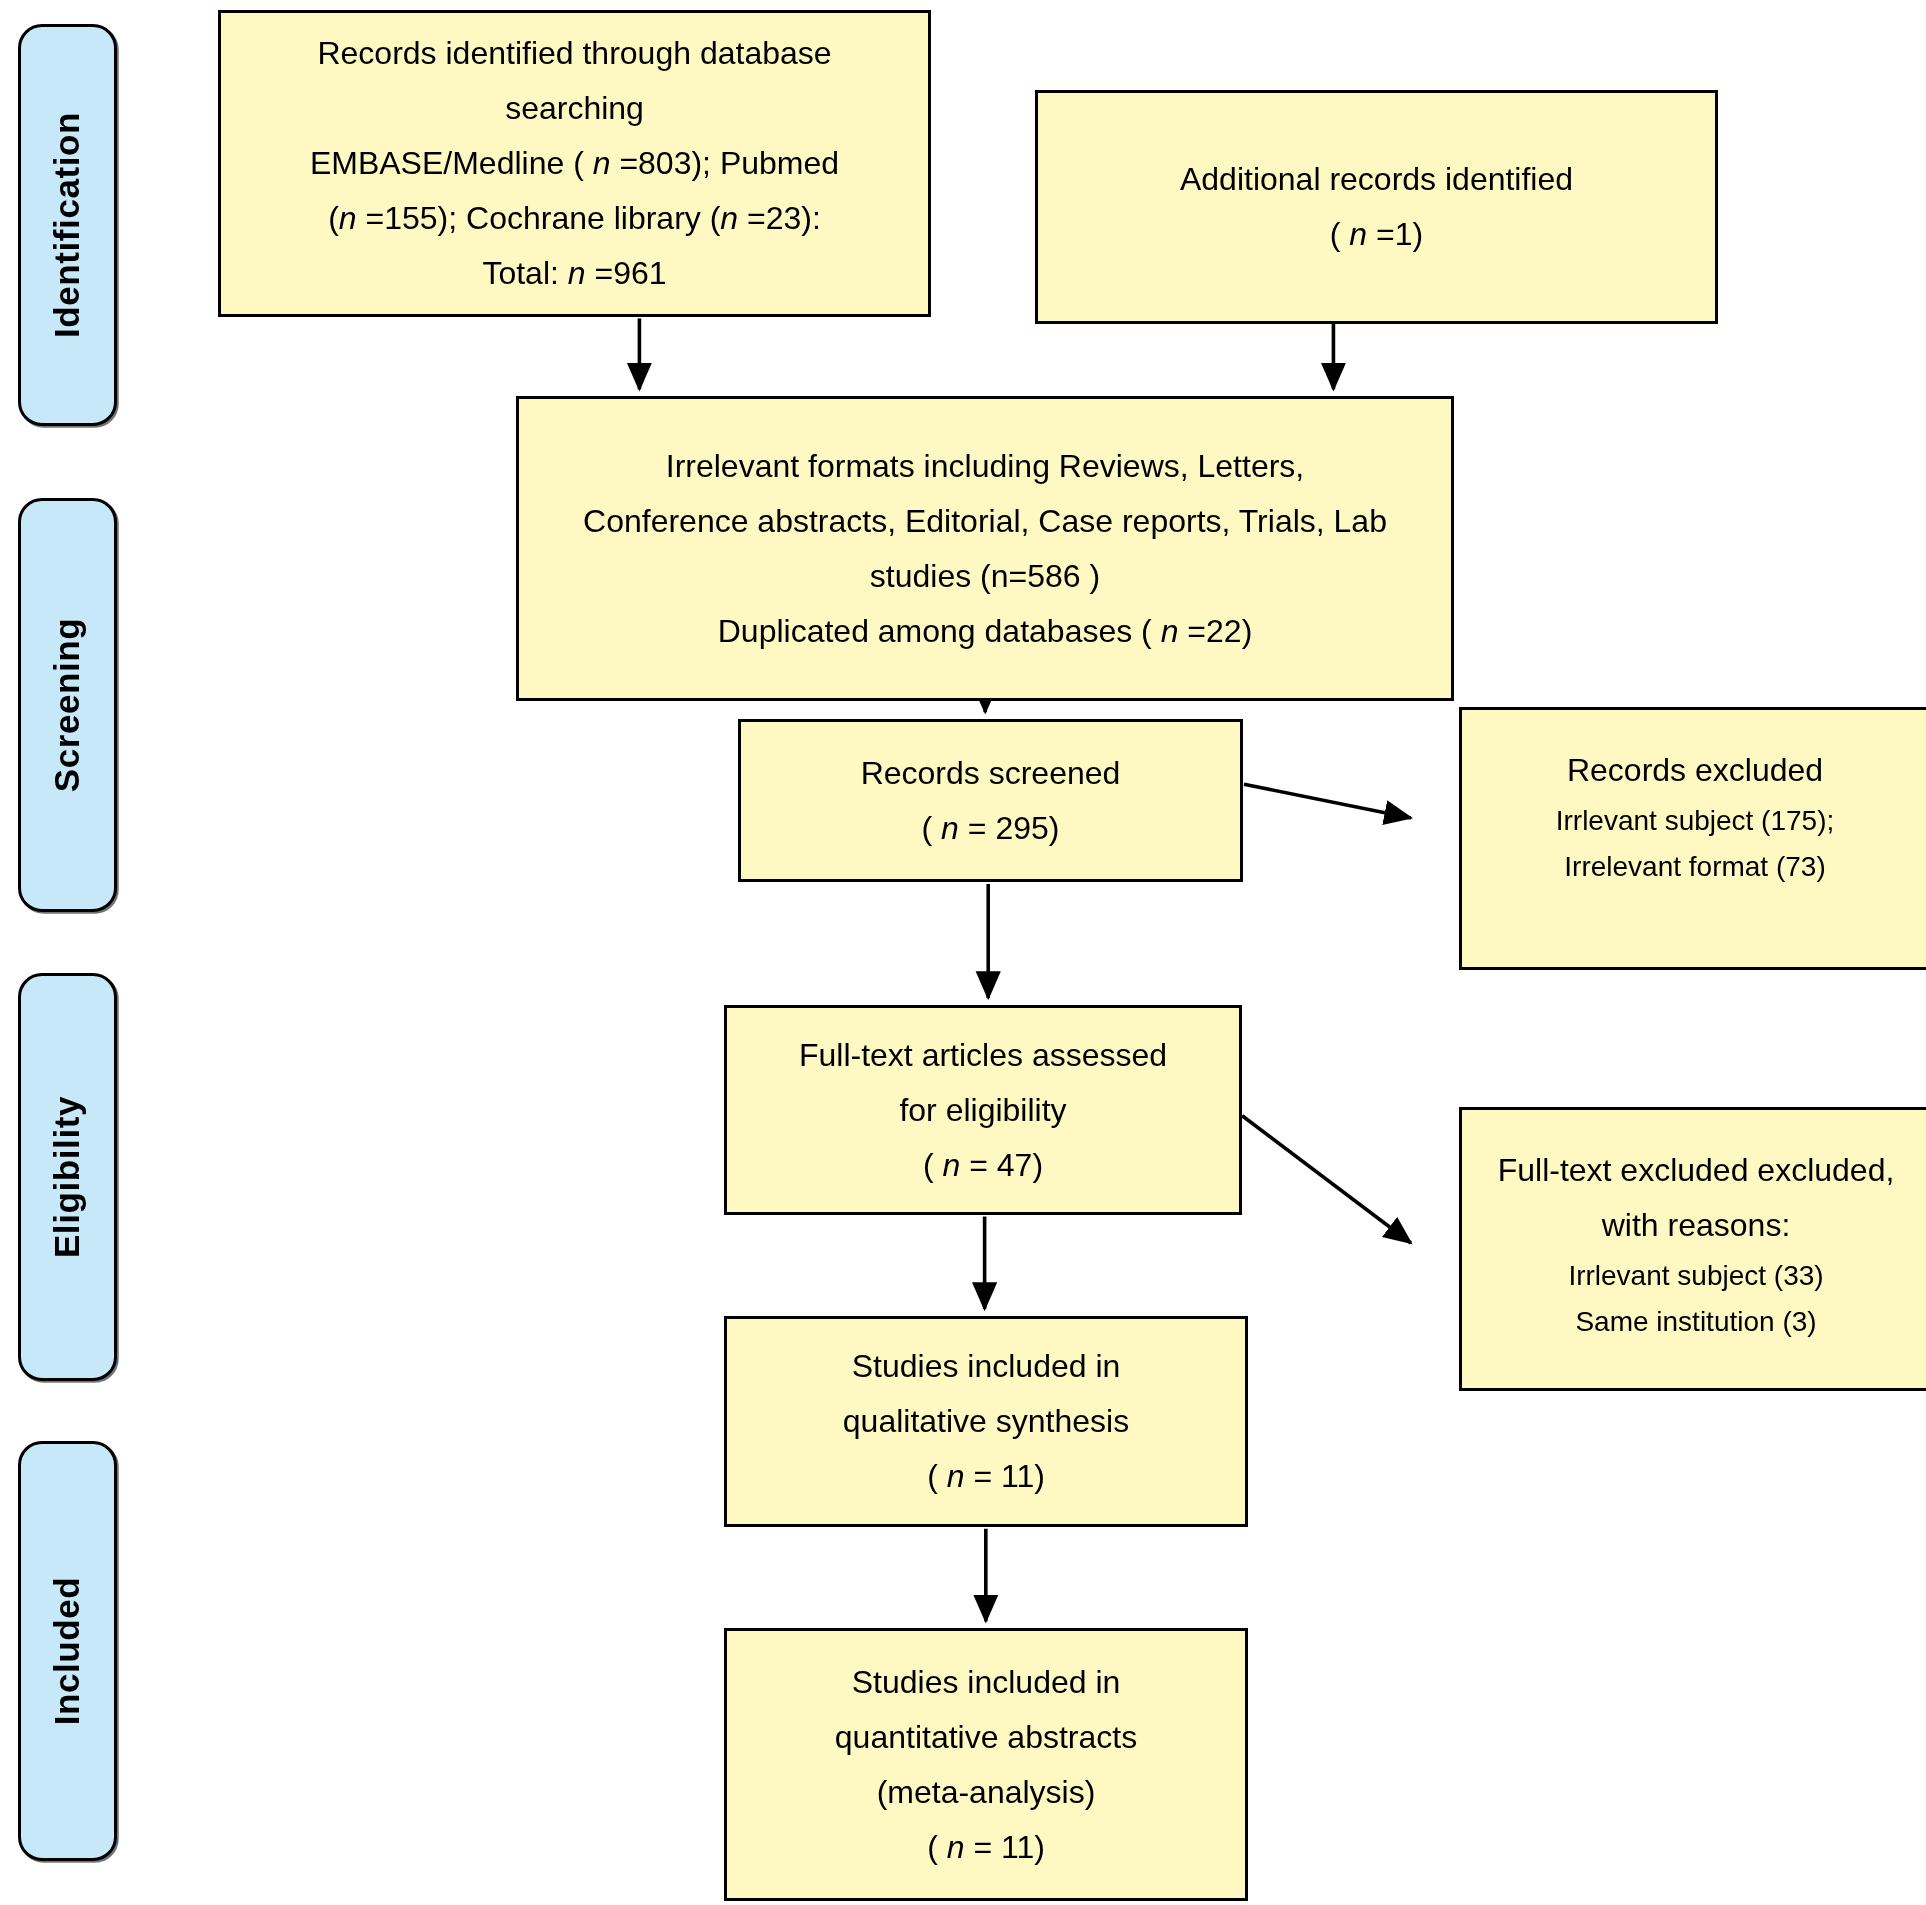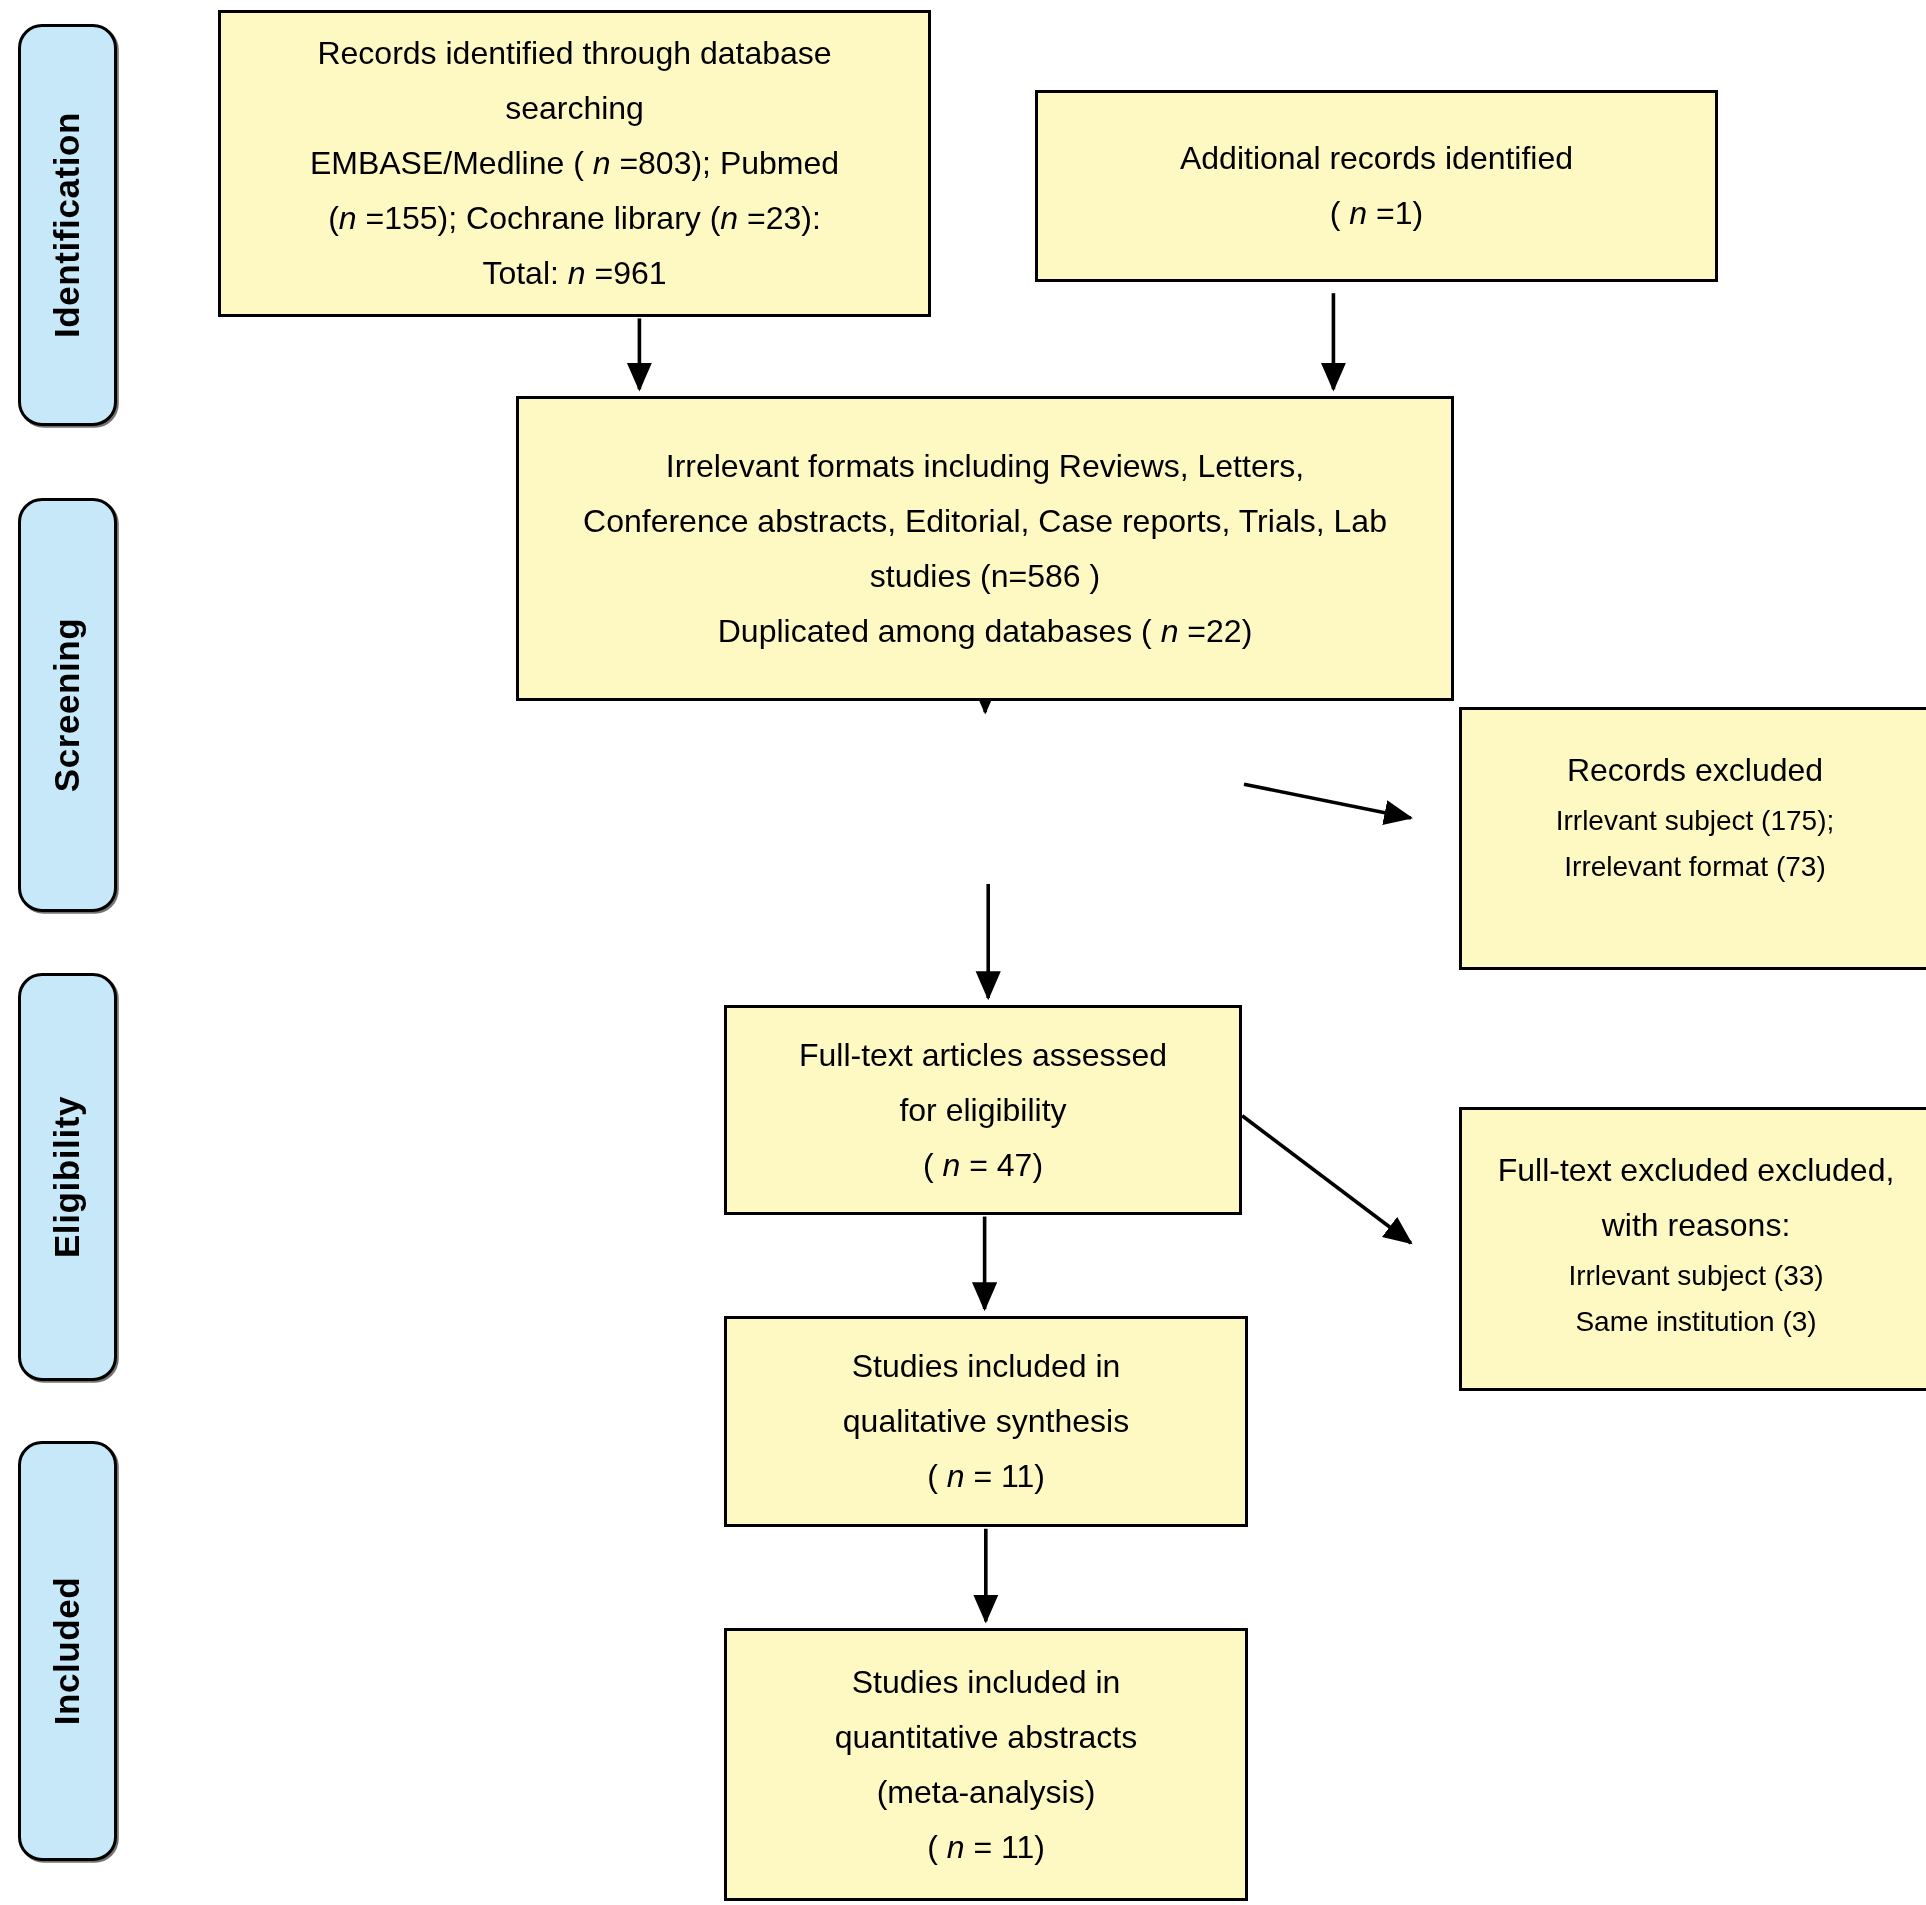--- a/index.html
+++ b/index.html
@@ -43,21 +43,21 @@
     justify-content:center;align-items:center;
     text-align:center;
     box-sizing:border-box;
     padding:18px 12px;
   }
   .box .line{font-size:32px;line-height:55px;white-space:nowrap;}
   .box .line.small{font-size:28px;line-height:46px;}
   .box.top-align{justify-content:flex-start;padding-top:33px;margin-left:34px;}
 
   [data-box="records-identified"]{left:218px;top:9.6px;width:713px;height:307px;}
-  [data-box="additional-records"]{left:1035px;top:90px;width:683px;height:192px;text-align:right;}
+  [data-box="additional-records"]{left:1035px;top:90px;width:683px;height:234px;text-align:right;}
   [data-box="irrelevant-formats"]{left:516px;top:396px;width:938px;height:305px;}
   [data-box="records-screened"]{left:738px;top:719px;width:505px;height:163px;}
   [data-box="records-excluded"]{left:1425px;top:707px;width:472px;height:263px;}
   [data-box="fulltext-assessed"]{left:724px;top:1005px;width:518px;height:210px;}
   [data-box="fulltext-excluded"]{left:1425px;top:1107px;width:474px;height:284px;}
   [data-box="qualitative-synthesis"]{left:724px;top:1316px;width:524px;height:211px;}
   [data-box="quantitative-synthesis"]{left:724px;top:1628px;width:524px;height:273px;}
 </style>
 </head>
 <body>
@@ -105,20 +105,24 @@
   <div class="box" data-box="additional-records">
       <div class="line">Additional records identified</div>
       <div class="line">( <i>n</i> =1)</div>
     </div>
   <div class="box" data-box="irrelevant-formats">
       <div class="line">Irrelevant formats including Reviews, Letters,</div>
       <div class="line">Conference abstracts, Editorial, Case reports, Trials, Lab</div>
       <div class="line">studies (n=586 )</div>
       <div class="line">Duplicated among databases ( <i>n</i> =22)</div>
     </div>
+  <div class="box" data-box="records-screened">
+      <div class="line">Records screened</div>
+      <div class="line">( <i>n</i> = 295)</div>
+    </div>
   <div class="box top-align" data-box="records-excluded">
       <div class="line">Records excluded</div>
       <div class="line small">Irrlevant subject (175);</div>
       <div class="line small">Irrelevant format (73)</div>
     </div>
   <div class="box" data-box="fulltext-assessed">
       <div class="line">Full-text articles assessed</div>
       <div class="line">for eligibility</div>
       <div class="line">( <i>n</i> = 47)</div>
     </div>

